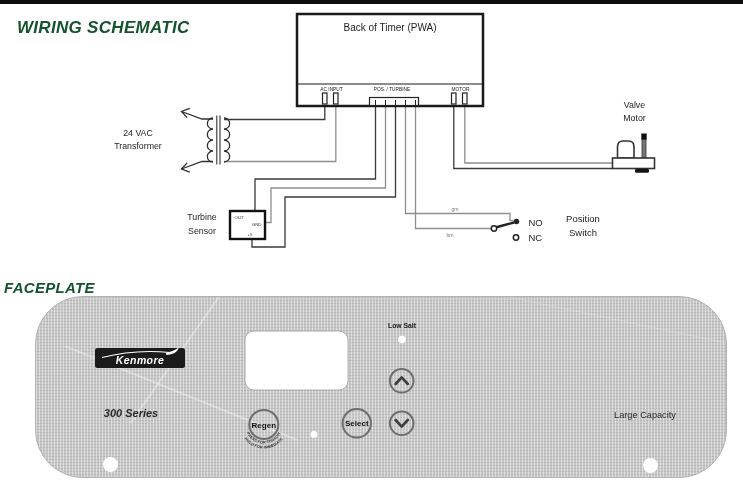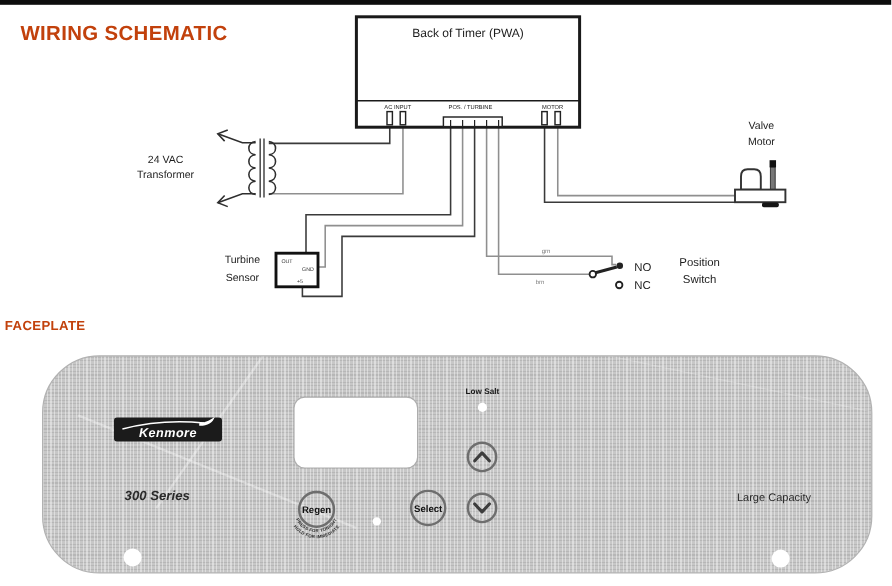--- a/index.html
+++ b/index.html
@@ -1,21 +1,21 @@
 <!DOCTYPE html>
 <html><head>
 <meta charset="utf-8">
 <style>
   html,body{margin:0;padding:0;background:#fff;}
   #page{position:relative;width:743px;height:488px;background:#fff;overflow:hidden;
         font-family:"Liberation Sans",sans-serif;}
   .topbar{position:absolute;left:0;top:0;width:743px;height:4px;background:#0d0d0d;}
-  .section-title{position:absolute;font-weight:bold;color:#c2410c;letter-spacing:.3px;}
+  .section-title{position:absolute;font-weight:bold;color:#14532d;letter-spacing:.3px;font-style:italic;}
   #wiring-title{left:17px;top:18px;font-size:17px;}
-  #faceplate-title{left:4px;top:266px;font-size:11px;}
+  #faceplate-title{left:4px;top:279px;font-size:15px;}
   #plate{position:absolute;left:35px;top:296px;width:692px;height:182px;
          border-radius:48px;border:1px solid #b2b2b2;box-sizing:border-box;
          background-color:#c7c7c7;
          background-image:
            repeating-linear-gradient(90deg, rgba(255,255,255,.42) 0px, rgba(255,255,255,.42) 1px, rgba(0,0,0,0) 1px, rgba(0,0,0,0) 3px),
            repeating-linear-gradient(180deg, rgba(125,125,125,.22) 0px, rgba(125,125,125,.22) 1px, rgba(0,0,0,0) 1px, rgba(0,0,0,0) 3px);
          overflow:hidden;}
   .sheen{position:absolute;background:rgba(255,255,255,.35);pointer-events:none;}
   #sheen1{left:20px;top:95px;width:250px;height:1.5px;transform:rotate(22deg);}
   #sheen2{left:60px;top:60px;width:160px;height:1.5px;transform:rotate(-55deg);}

